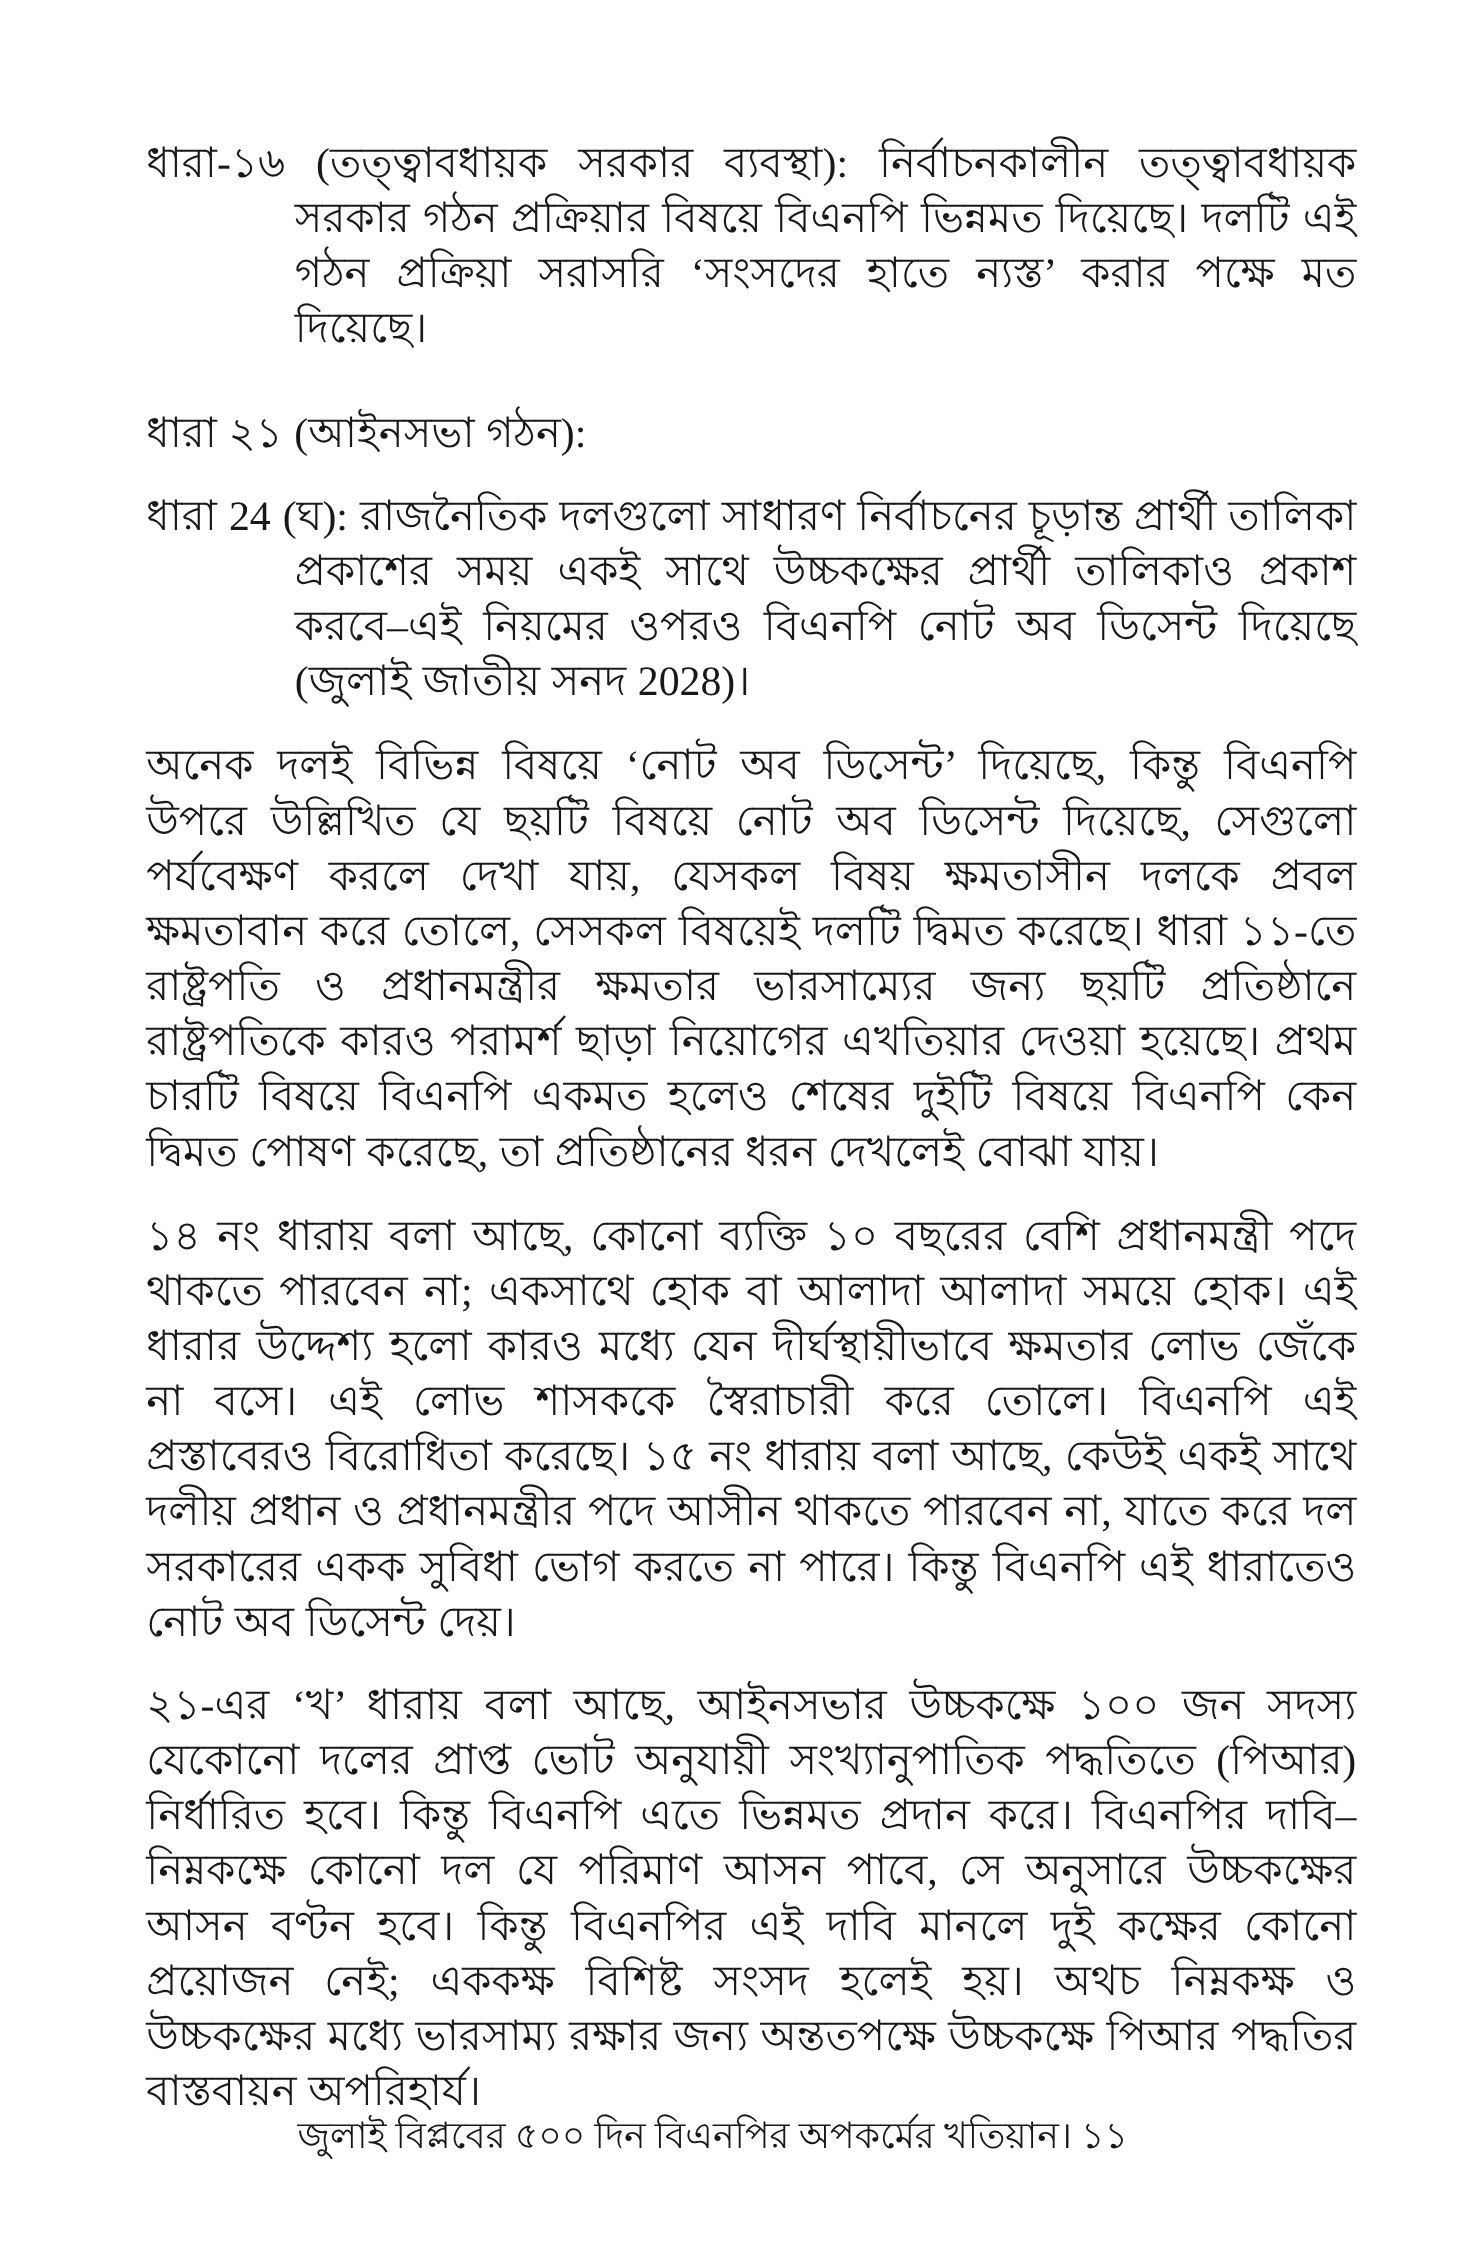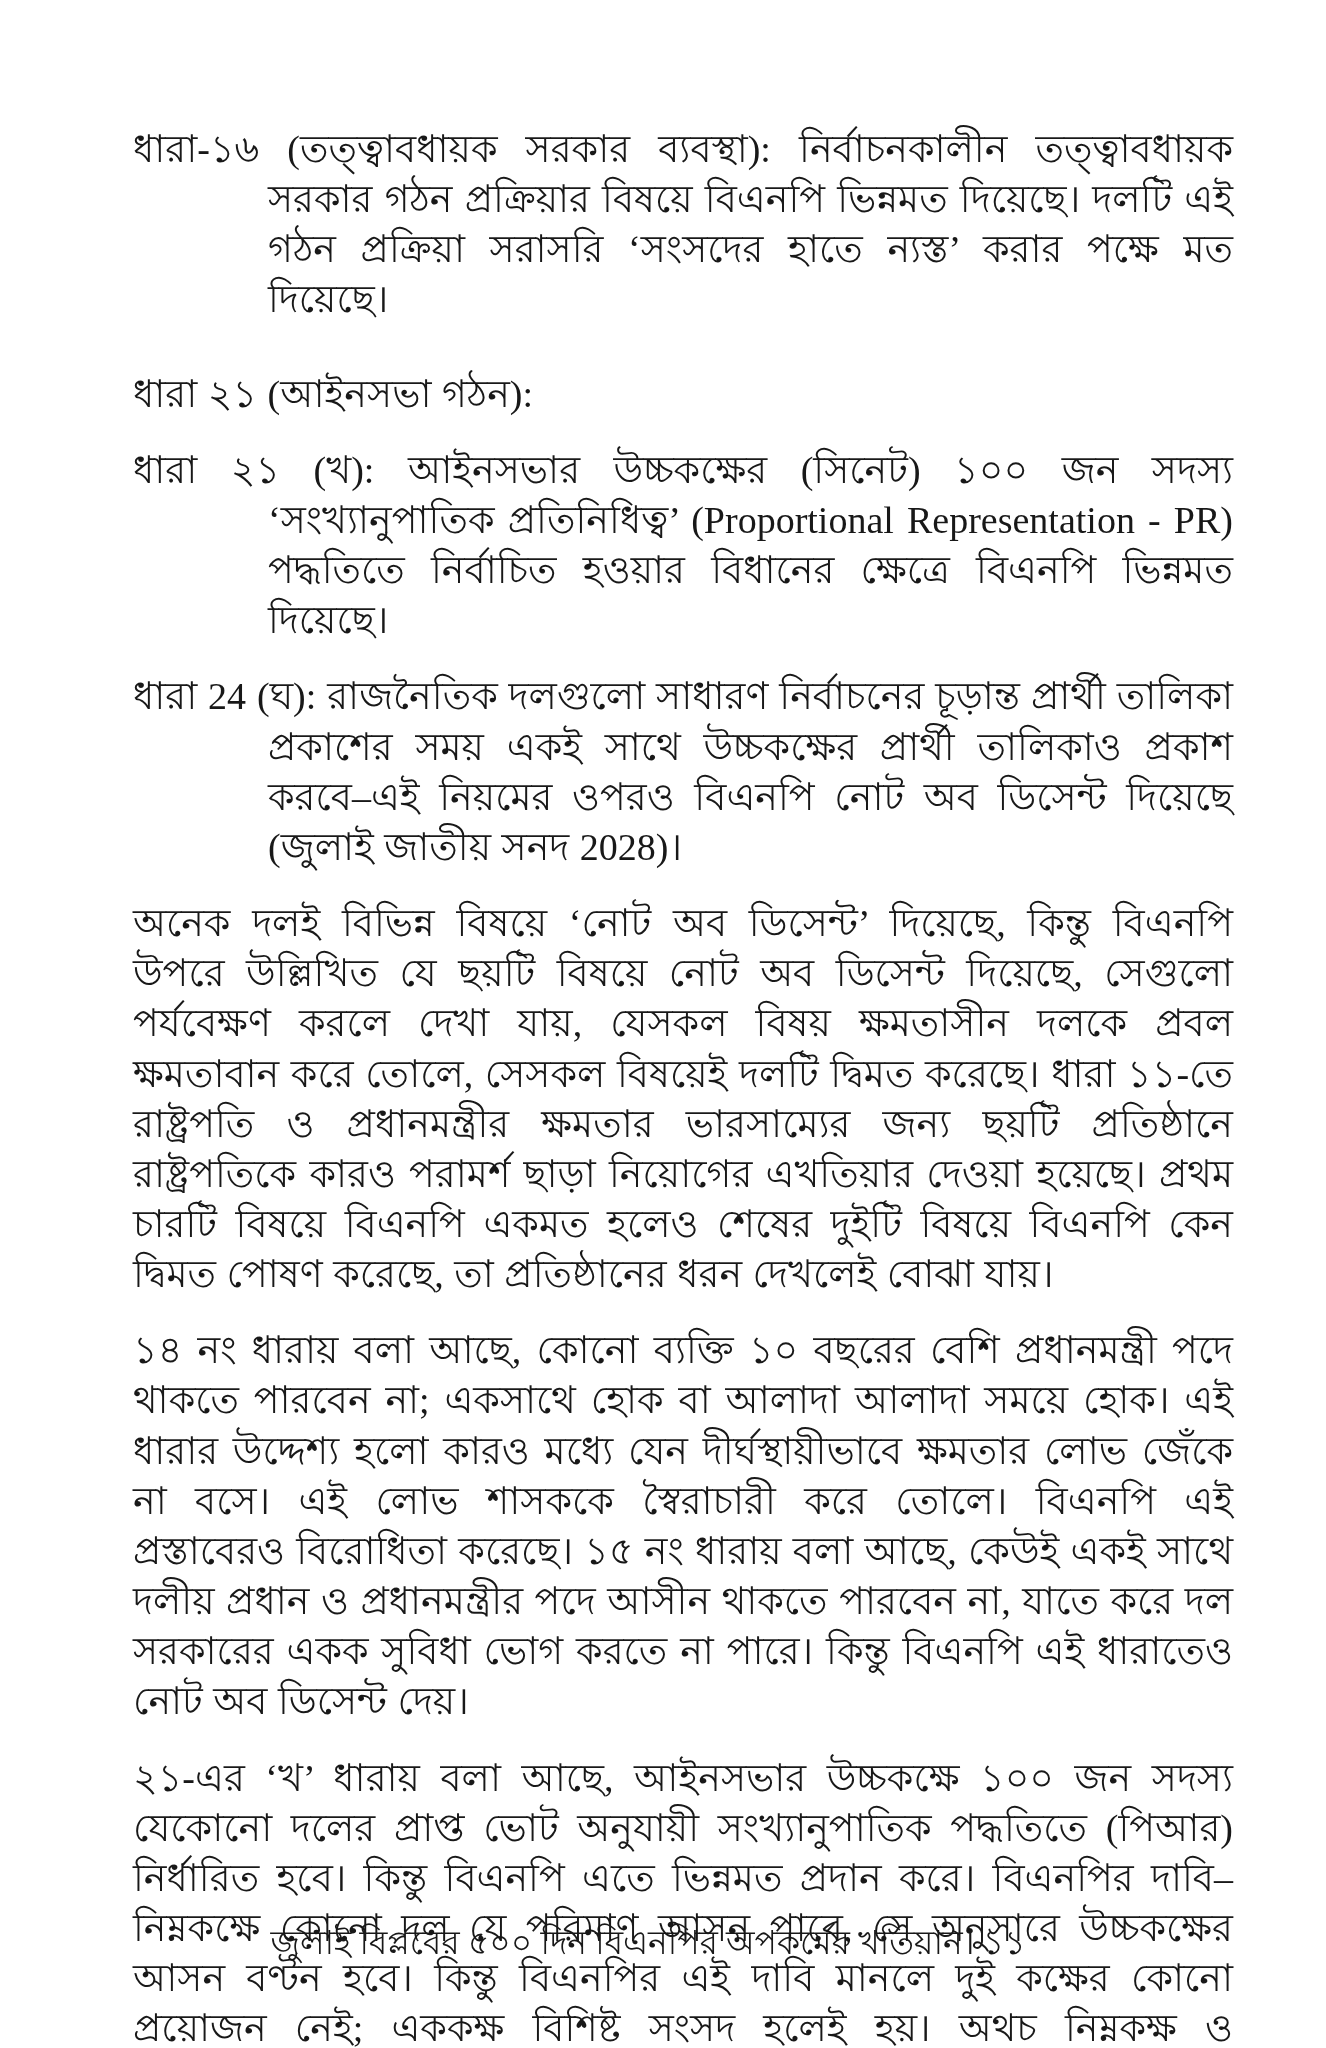--- a/index.html
+++ b/index.html
@@ -54,21 +54,20 @@
 </head>
 <body>
 
 <div class="page">
   <div class="content">
 
     <p class="para hang"><span>ধারা-১৬ (তত্ত্বাবধায়ক সরকার ব্যবস্থা):</span> <span>নির্বাচনকালীন তত্ত্বাবধায়ক সরকার গঠন প্রক্রিয়ার বিষয়ে বিএনপি ভিন্নমত দিয়েছে। দলটি এই গঠন প্রক্রিয়া সরাসরি ‘সংসদের হাতে ন্যস্ত’ করার পক্ষে মত দিয়েছে।</span></p>
 
     <p class="para hang heading-line"><span>ধারা ২১ (আইনসভা গঠন):</span></p>
 
-    <p class="para hang"><span>ধারা ২১ (খ):</span> <span>আইনসভার উচ্চকক্ষের (সিনেট) ১০০ জন সদস্য ‘সংখ্যানুপাতিক প্রতিনিধিত্ব’ (Proportional Representation - PR) পদ্ধতিতে নির্বাচিত হওয়ার বিধানের ক্ষেত্রে বিএনপি ভিন্নমত দিয়েছে।</span></p>
 
     <p class="para hang"><span>ধারা 24 (ঘ):</span> <span>রাজনৈতিক দলগুলো সাধারণ নির্বাচনের চূড়ান্ত প্রার্থী তালিকা প্রকাশের সময় একই সাথে উচ্চকক্ষের প্রার্থী তালিকাও প্রকাশ করবে–এই নিয়মের ওপরও বিএনপি নোট অব ডিসেন্ট দিয়েছে (জুলাই জাতীয় সনদ 2028)।</span></p>
 
     <p class="para">অনেক দলই বিভিন্ন বিষয়ে ‘নোট অব ডিসেন্ট’ দিয়েছে, কিন্তু বিএনপি উপরে উল্লিখিত যে ছয়টি বিষয়ে নোট অব ডিসেন্ট দিয়েছে, সেগুলো পর্যবেক্ষণ করলে দেখা যায়, যেসকল বিষয় ক্ষমতাসীন দলকে প্রবল ক্ষমতাবান করে তোলে, সেসকল বিষয়েই দলটি দ্বিমত করেছে। ধারা ১১-তে রাষ্ট্রপতি ও প্রধানমন্ত্রীর ক্ষমতার ভারসাম্যের জন্য ছয়টি প্রতিষ্ঠানে রাষ্ট্রপতিকে কারও পরামর্শ ছাড়া নিয়োগের এখতিয়ার দেওয়া হয়েছে। প্রথম চারটি বিষয়ে বিএনপি একমত হলেও শেষের দুইটি বিষয়ে বিএনপি কেন দ্বিমত পোষণ করেছে, তা প্রতিষ্ঠানের ধরন দেখলেই বোঝা যায়।</p>
 
     <p class="para">১৪ নং ধারায় বলা আছে, কোনো ব্যক্তি ১০ বছরের বেশি প্রধানমন্ত্রী পদে থাকতে পারবেন না; একসাথে হোক বা আলাদা আলাদা সময়ে হোক। এই ধারার উদ্দেশ্য হলো কারও মধ্যে যেন দীর্ঘস্থায়ীভাবে ক্ষমতার লোভ জেঁকে না বসে। এই লোভ শাসককে স্বৈরাচারী করে তোলে। বিএনপি এই প্রস্তাবেরও বিরোধিতা করেছে। ১৫ নং ধারায় বলা আছে, কেউই একই সাথে দলীয় প্রধান ও প্রধানমন্ত্রীর পদে আসীন থাকতে পারবেন না, যাতে করে দল সরকারের একক সুবিধা ভোগ করতে না পারে। কিন্তু বিএনপি এই ধারাতেও নোট অব ডিসেন্ট দেয়।</p>
 
     <p class="para">২১-এর ‘খ’ ধারায় বলা আছে, আইনসভার উচ্চকক্ষে ১০০ জন সদস্য যেকোনো দলের প্রাপ্ত ভোট অনুযায়ী সংখ্যানুপাতিক পদ্ধতিতে (পিআর) নির্ধারিত হবে। কিন্তু বিএনপি এতে ভিন্নমত প্রদান করে। বিএনপির দাবি–নিম্নকক্ষে কোনো দল যে পরিমাণ আসন পাবে, সে অনুসারে উচ্চকক্ষের আসন বণ্টন হবে। কিন্তু বিএনপির এই দাবি মানলে দুই কক্ষের কোনো প্রয়োজন নেই; এককক্ষ বিশিষ্ট সংসদ হলেই হয়। অথচ নিম্নকক্ষ ও উচ্চকক্ষের মধ্যে ভারসাম্য রক্ষার জন্য অন্ততপক্ষে উচ্চকক্ষে পিআর পদ্ধতির বাস্তবায়ন অপরিহার্য।</p>
 
   </div>

